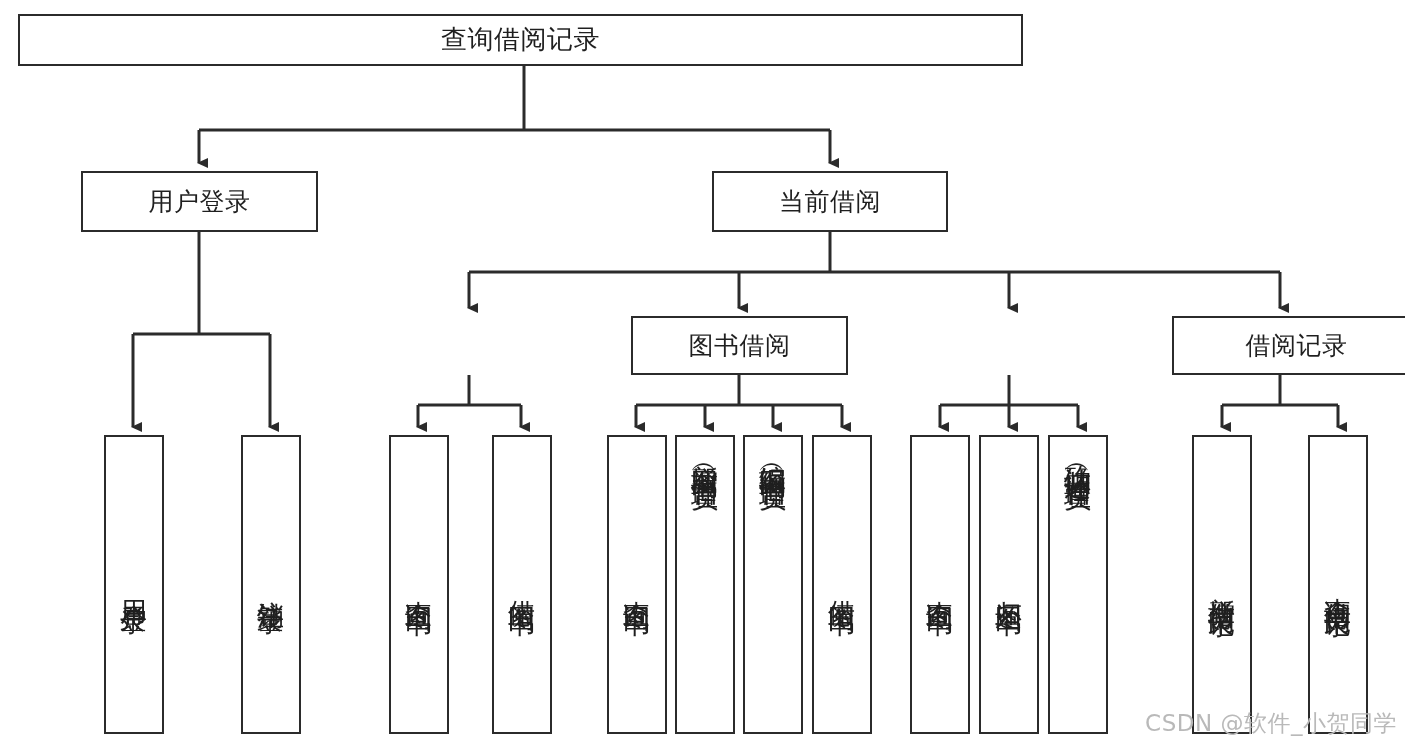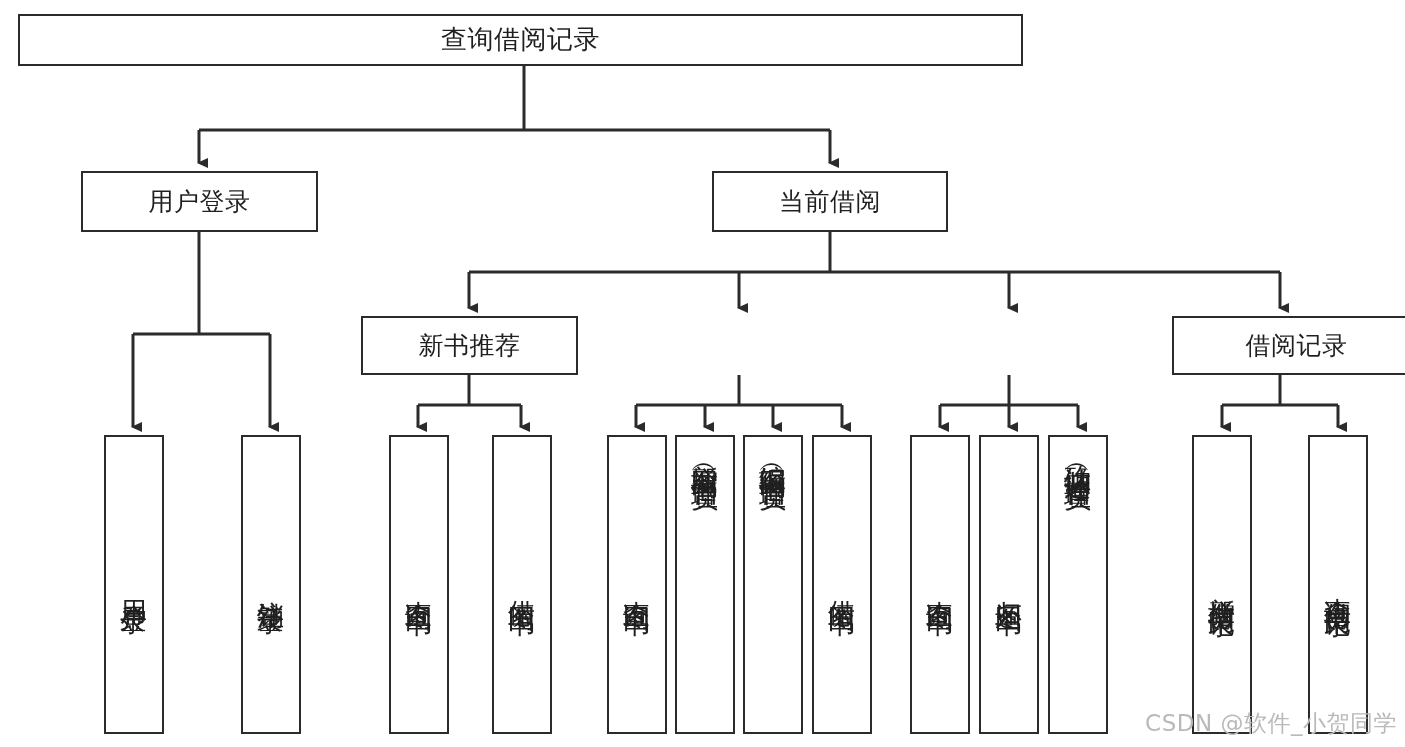--- a/index.html
+++ b/index.html
@@ -141,22 +141,22 @@
     <span class="label">查询借阅记录</span>
   </div>
 
   <div class="node h" style="left:81px; top:171px; width:237px; height:61px;">
     <span class="label">用户登录</span>
   </div>
   <div class="node h" style="left:712px; top:171px; width:236px; height:61px;">
     <span class="label">当前借阅</span>
   </div>
 
-  <div class="node h" style="left:361px; top:316px; width:217px; height:59px;">
-    <span class="label">新书推荐</span>
+  <div class="node h" style="left:631px; top:316px; width:217px; height:59px;">
+    <span class="label">图书借阅</span>
   </div>
   <div class="node h" style="left:1172px; top:316px; width:249px; height:59px;">
     <span class="label">借阅记录</span>
   </div>
 
   <div class="node v mid" style="left:104px; top:435px; width:60px; height:299px;">
     <span class="label">用户登录</span>
   </div>
   <div class="node v mid" style="left:241px; top:435px; width:60px; height:299px;">
     <span class="label">注销登录</span>

